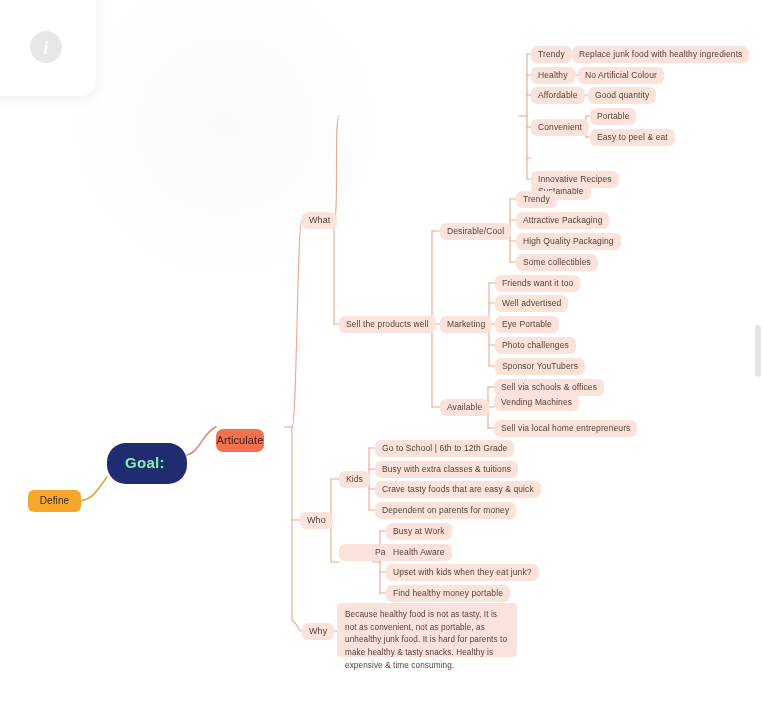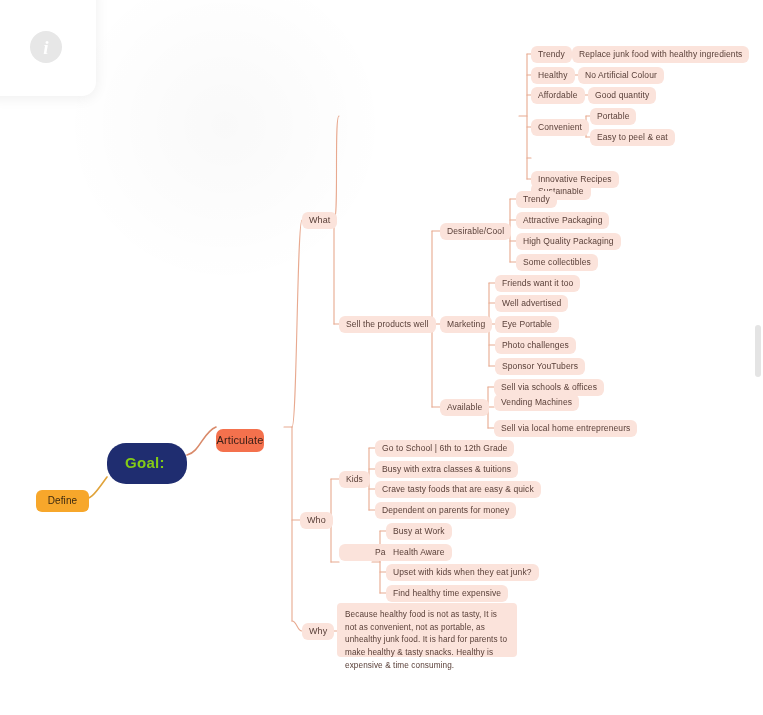--- a/index.html
+++ b/index.html
@@ -46,21 +46,21 @@
     color: #5a4039;
     font-size: 8.5px;
     letter-spacing: .1px;
     padding: 3px 7px;
     line-height: 1.25;
   }
 
   
   .node.root {
     background: #1f2d70;
-    color: #84cc16;
+    color: #86efac;
     font-size: 15px;
     font-weight: 700;
     letter-spacing: .3px;
     border-radius: 19px;
     padding: 0 0 0 18px;
     align-items: center;
   }
   
   .node.articulate {
     background: #f4714d;
@@ -243,21 +243,21 @@
   </svg>
 
   <div class="node root" style="left:107px; top:443px; width:80px; height:41px;">
     <span>Goal:</span>
   </div>
 
   <div class="node articulate" style="left:216px; top:429px; width:48px; height:23px;">
     <span>Articulate</span>
   </div>
 
-  <div class="node define" style="left:36px; top:490px; width:53px; height:22px;">
+  <div class="node define" style="left:28px; top:490px; width:53px; height:22px;">
     <span>Define</span>
   </div>
 
   <div class="node branch" style="left:302px; top:212px;">
     <span>What</span>
   </div>
   <div class="node branch" style="left:300px; top:512px;">
     <span>Who</span>
   </div>
   <div class="node branch" style="left:302px; top:623px;">
@@ -377,21 +377,21 @@
   <div class="node" style="left:386px; top:523px;">
     <span>Busy at Work</span>
   </div>
   <div class="node" style="left:386px; top:544px;">
     <span>Health Aware</span>
   </div>
   <div class="node" style="left:386px; top:564px;">
     <span>Upset with kids when they eat junk?</span>
   </div>
   <div class="node" style="left:386px; top:585px;">
-    <span>Find healthy time expensive</span>
+    <span>Find healthy money portable</span>
   </div>
 
   <div class="node para" style="left:337px; top:603px; width:180px; height:54px;">
     <span>Because healthy food is not as tasty, It is not as convenient, not as portable, as unhealthy junk food. It is hard for parents to make healthy &amp; tasty snacks. Healthy is expensive &amp; time consuming.</span>
   </div>
 
   <div id="info-card">
     <div id="info-icon">
       <span>i</span>
     </div>

